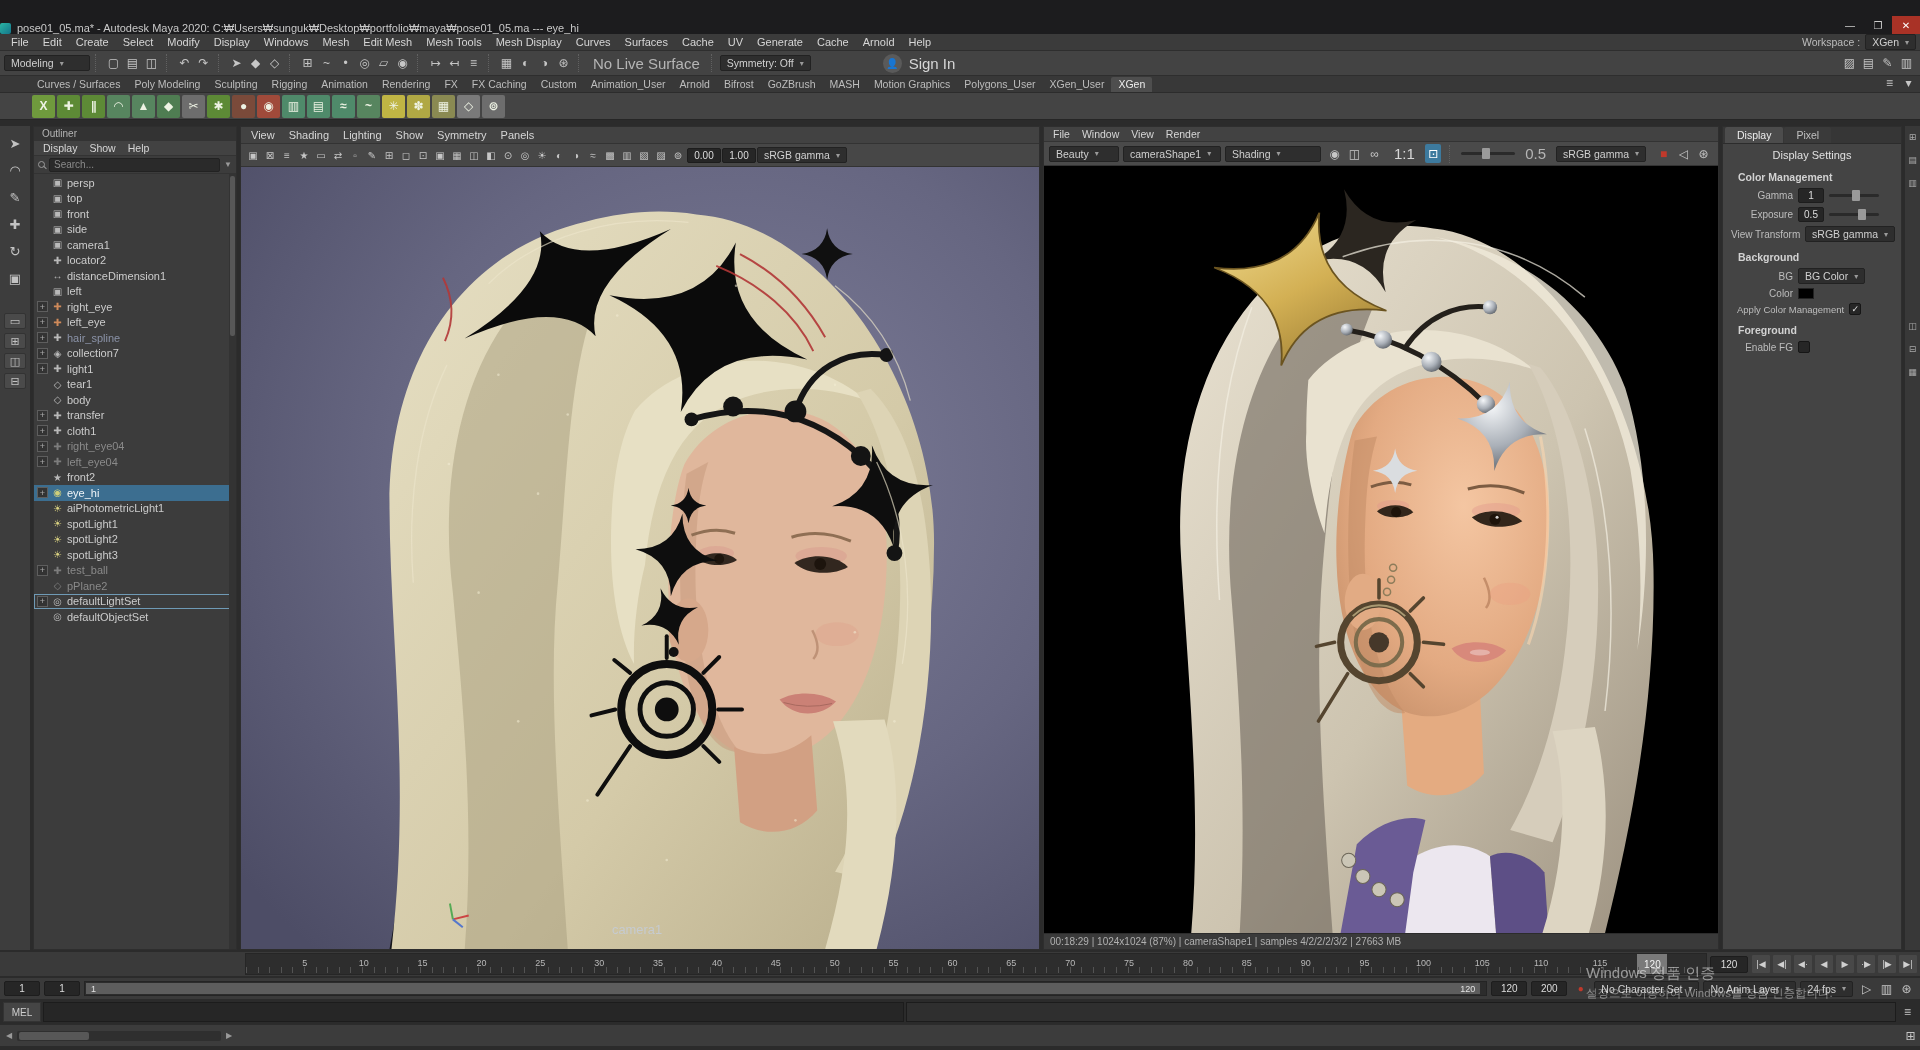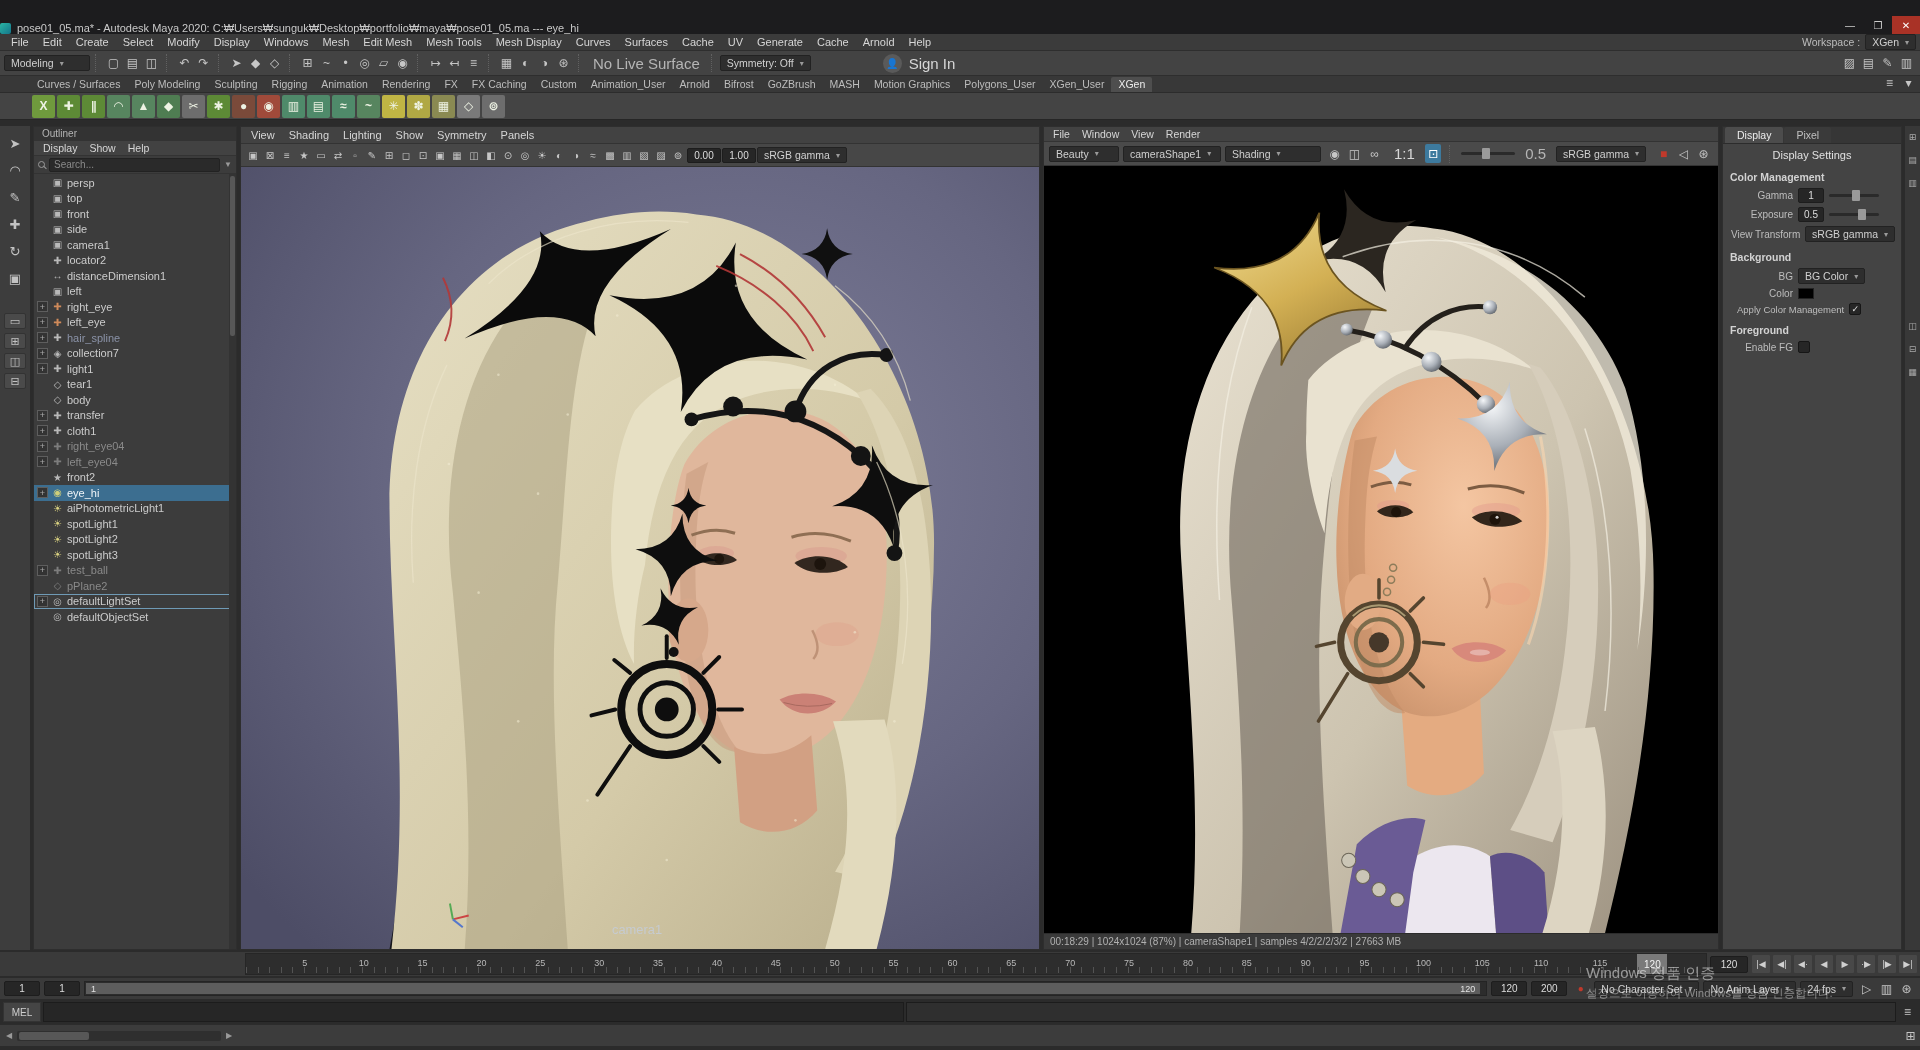--- a/index.html
+++ b/index.html
@@ -82,21 +82,21 @@
   .icon.active { background:#3d7a9e; color:#fff; }
   .slider { width:62px; height:3px; background:#2a2a2a; border-radius:2px; position:relative; }
   .slider .h { position:absolute; top:-4px; width:8px; height:11px; background:#9a9a9a; border-radius:1px; }
 
   
   #settings-panel { width:180px; background:#444; }
   #settings-tabs { height:17px; background:#363636; display:flex; align-items:flex-end; gap:1px; padding:0 2px; border-bottom:1px solid #2c2c2c; }
   .ptab { font-size:10.5px; color:#c0c0c0; padding:2px 12px; background:#3a3a3a; border-radius:2px 2px 0 0; }
   .ptab.active { background:#4c4c4c; color:#ececec; }
   #settings-title { text-align:center; font-size:11px; color:#e0e0e0; padding:5px 0 3px; }
-  .sect { font-weight:bold; color:#d2d2d2; font-size:10.5px; padding:7px 7px 3px; }
+  .sect { font-weight:bold; color:#d2d2d2; font-size:10.5px; padding:7px 15px 3px; }
   .srow { display:flex; align-items:center; padding:2px 6px 2px 8px; gap:5px; font-size:10px; color:#bdbdbd; }
   .srow .lab { min-width:62px; text-align:right; white-space:nowrap; }
   .cb { width:12px; height:12px; background:#262626; border:1px solid #161616; color:#e0e0e0; font-size:9px; display:inline-flex; align-items:center; justify-content:center; border-radius:2px; }
   .swatch { width:16px; height:11px; background:#000; border:1px solid #222; }
 
   
   #right-strip { width:15px; background:#383838; display:flex; flex-direction:column; align-items:center; padding-top:4px; gap:10px; }
   #right-strip .icon { width:13px; height:13px; font-size:9px; color:#a8a8a8; }
 
   

